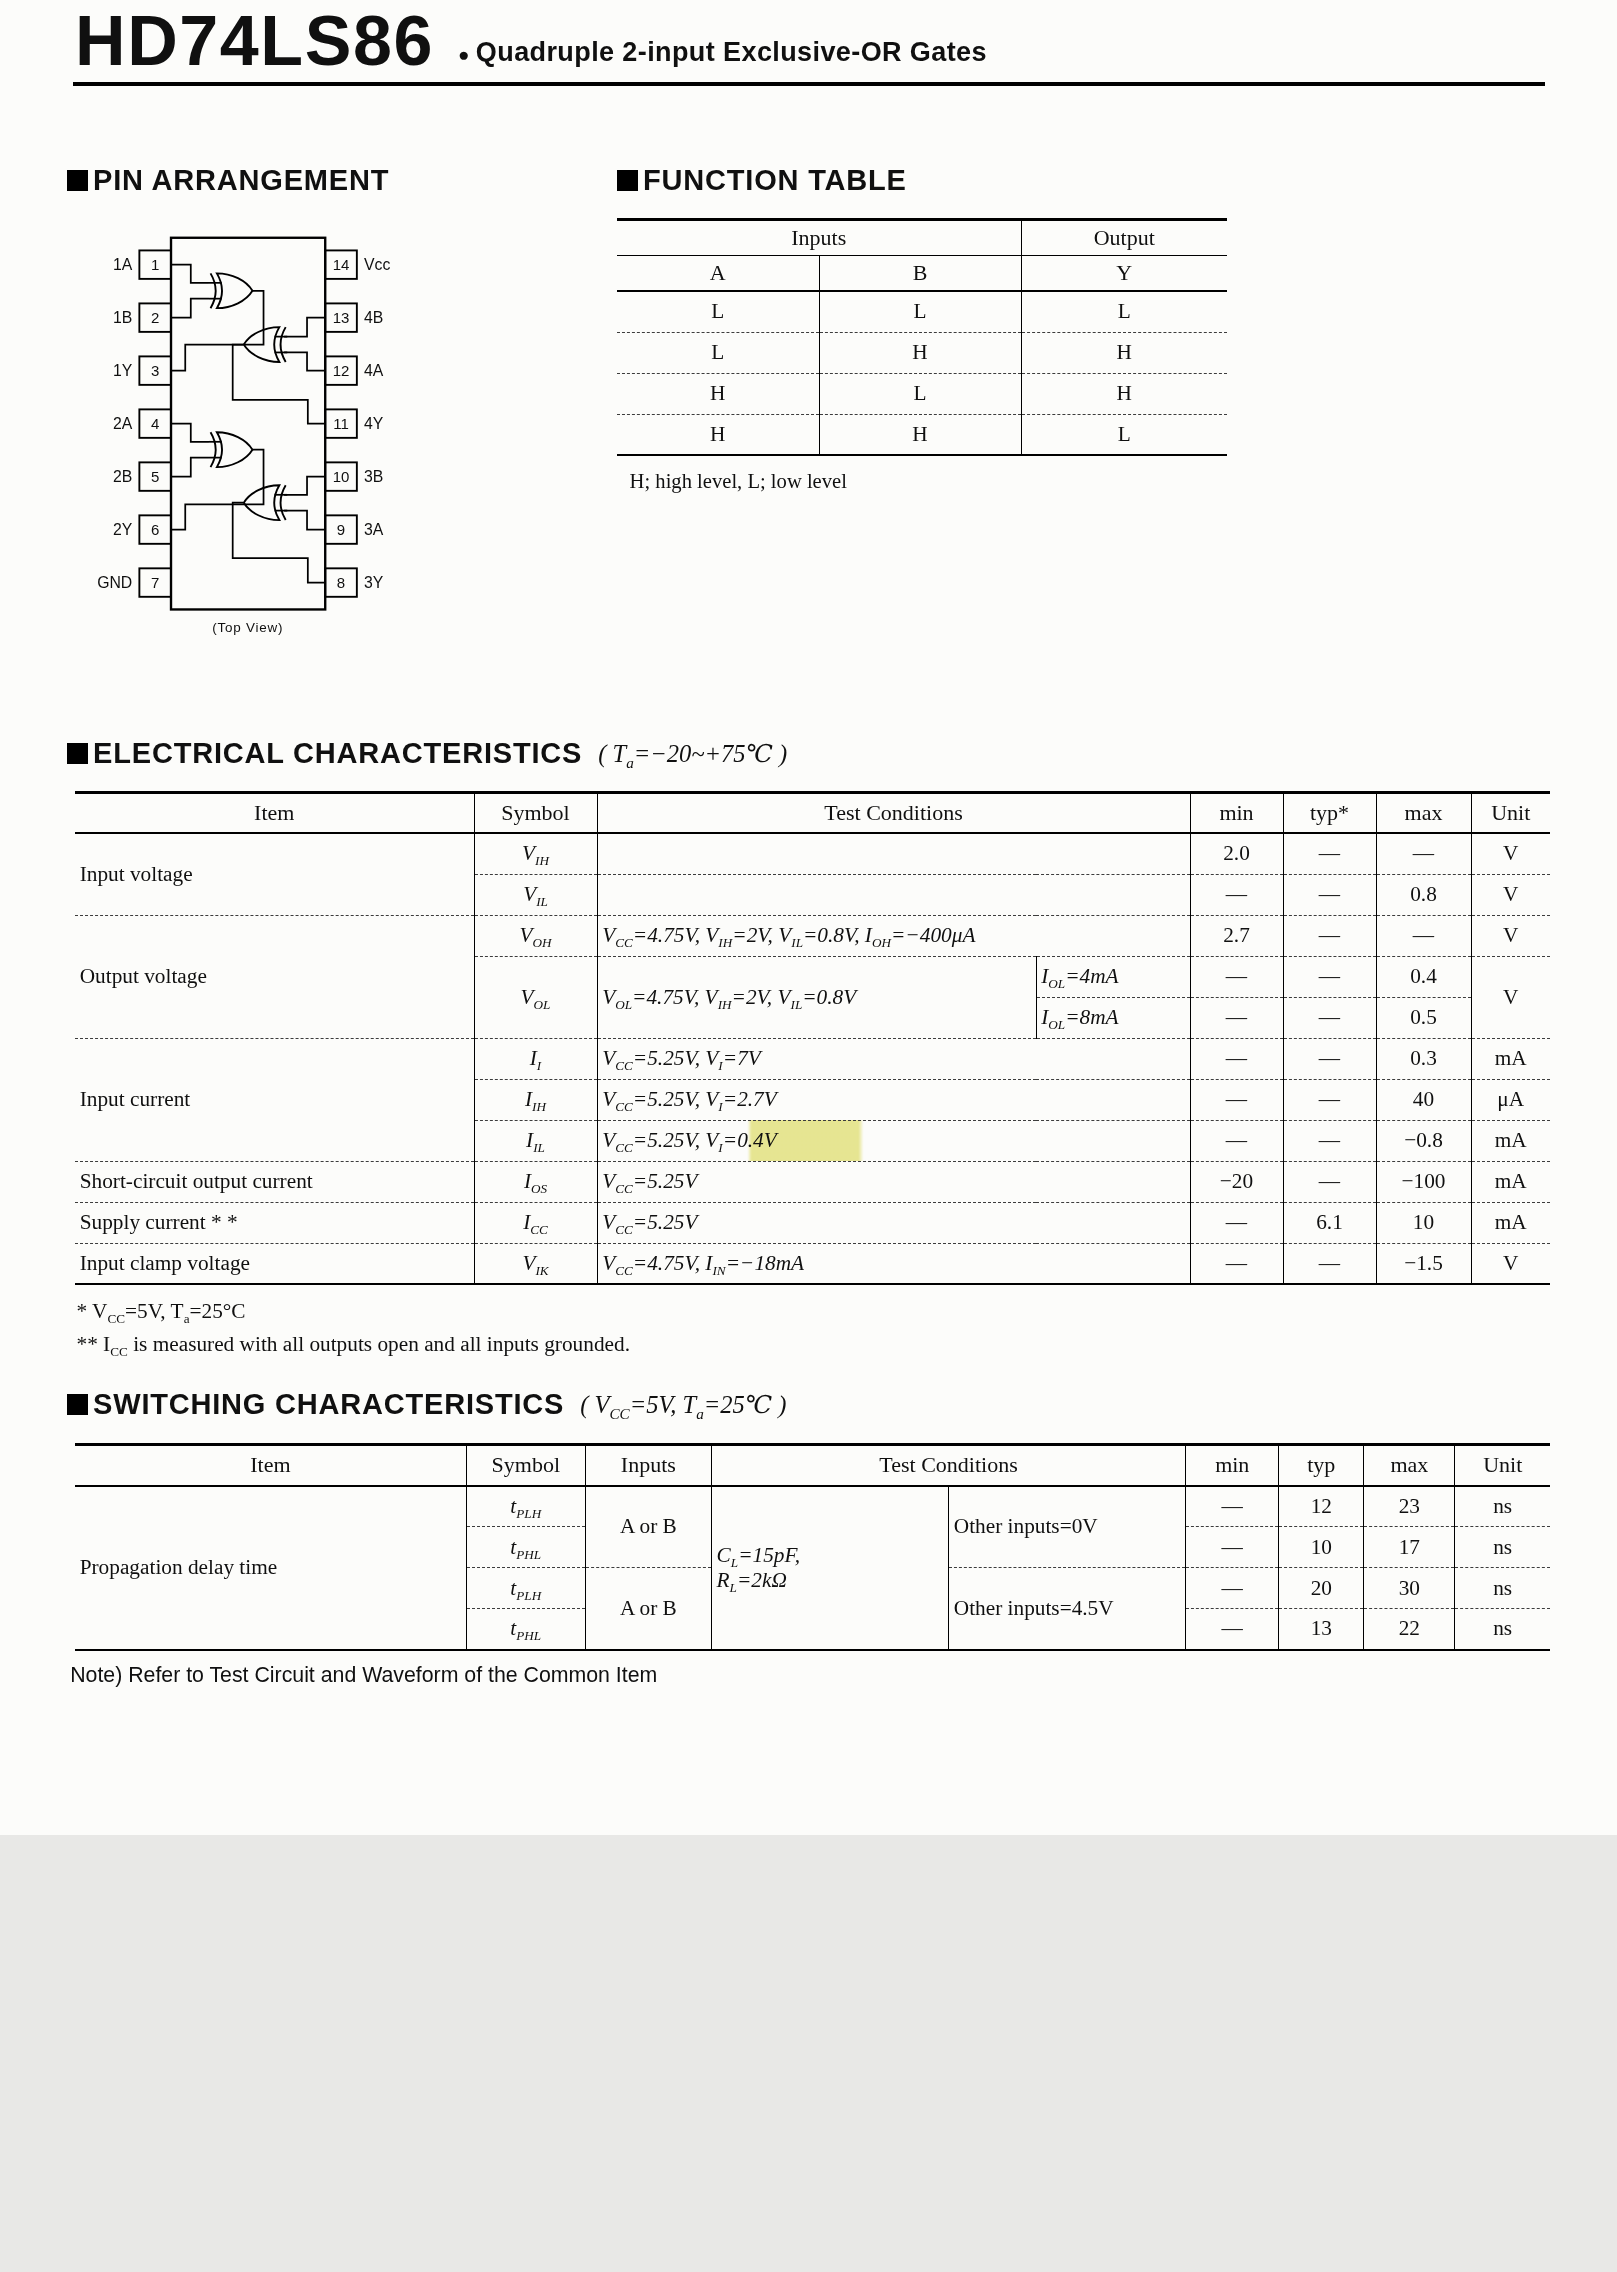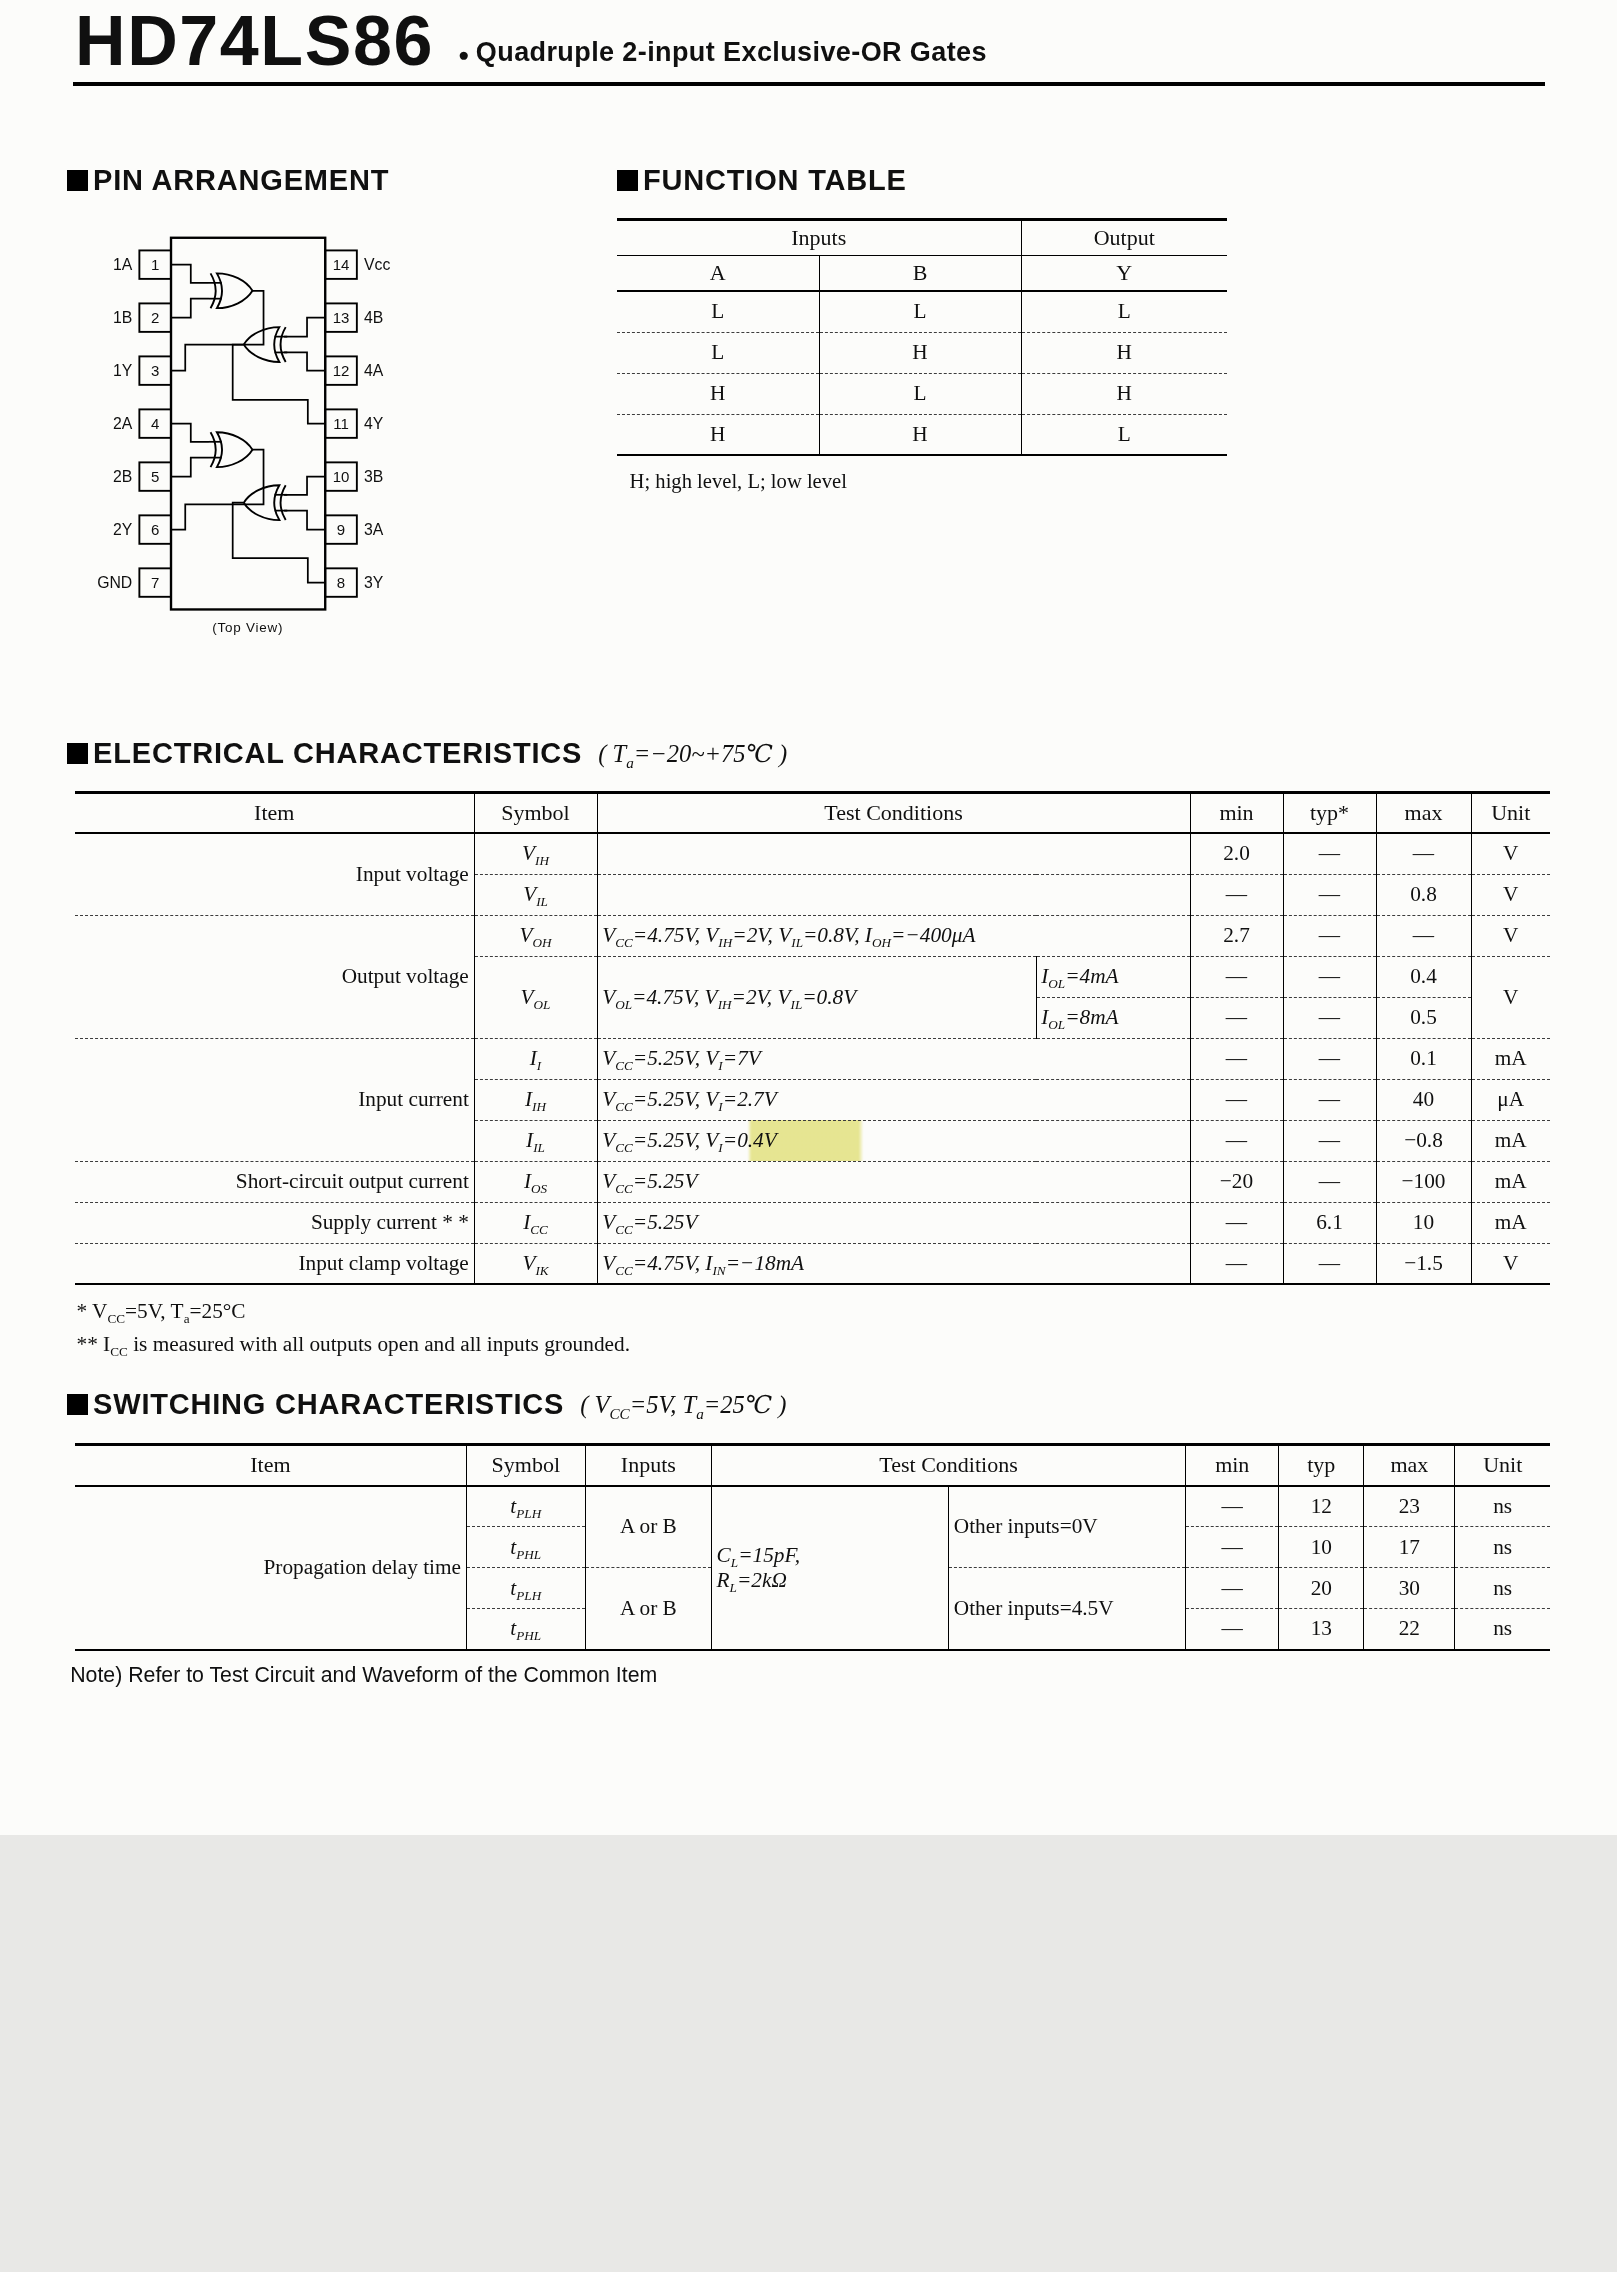--- a/index.html
+++ b/index.html
@@ -27,21 +27,21 @@
   table { border-collapse:collapse; table-layout:fixed; }
   .dtable { border-top:3.2px solid #000; border-bottom:2.4px solid #000; }
   .dtable th {
     font-weight:400; font-size:22px; text-align:center; height:41px;
     border-bottom:2.4px solid #000; padding:3.2px 4.7px;
   }
   .dtable td { font-size:21.3px; height:41px; padding:1.6px 4.7px; border-bottom:1.6px dashed #3c3c3c; }
   .dtable tr:last-child > td { border-bottom:none; }
   .vb { border-left:1.6px solid #000; }
   .c { text-align:center; }
-  .item { text-align:right; padding-left:16px; }
+  .item { text-align:left; padding-left:16px; }
   .sym { text-align:center; font-style:italic;margin-left:48px; }
   .condc { text-align:left; padding-left:12.6px; font-style:italic; }
   .condl { text-align:left; padding-left:12.6px; }
   .pre { white-space:pre-line; }
   .bn { border-bottom:none !important; }
   sub { font-size:0.62em; line-height:0; }
 
   
   .hl { background:linear-gradient(90deg, rgba(0,0,0,0) 0px, rgba(0,0,0,0) 150px,
         rgba(212,210,60,0.55) 154px, rgba(212,210,60,0.55) 261px, rgba(0,0,0,0) 266px); }
@@ -320,21 +320,21 @@
           <td class="c vb">—</td>
           <td class="c vb">—</td>
           <td class="c vb">0.5</td>
         </tr>
         <tr>
           <td class="item" rowspan="3">Input current</td>
           <td class="sym vb">I<sub>I</sub></td>
           <td class="condc vb" colspan="2">V<sub>CC</sub>=5.25V,  V<sub>I</sub>=7V</td>
           <td class="c vb">—</td>
           <td class="c vb">—</td>
-          <td class="c vb">0.1</td>
+          <td class="c vb">0.3</td>
           <td class="c vb">mA</td>
         </tr>
         <tr>
           <td class="sym vb">I<sub>IH</sub></td>
           <td class="condc vb" colspan="2">V<sub>CC</sub>=5.25V,  V<sub>I</sub>=2.7V</td>
           <td class="c vb">—</td>
           <td class="c vb">—</td>
           <td class="c vb">40</td>
           <td class="c vb">μA</td>
         </tr>

